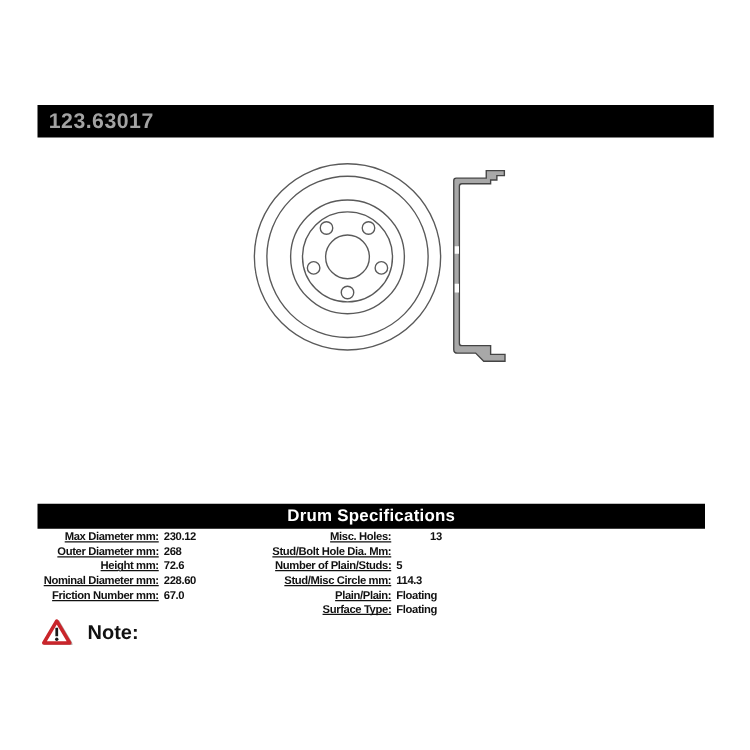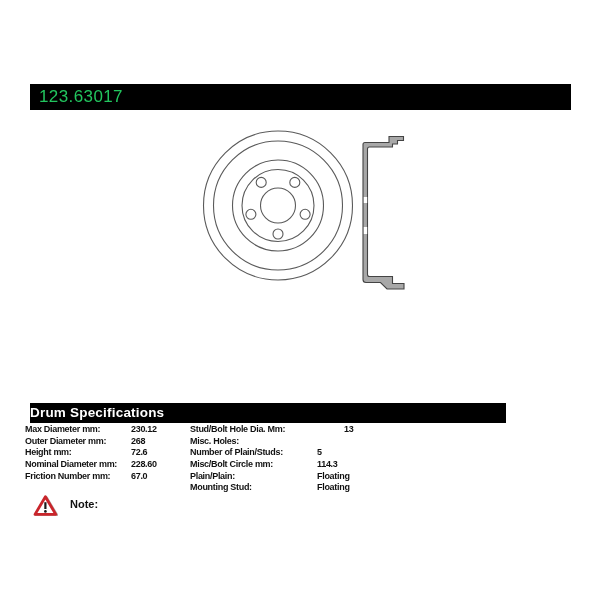--- a/index.html
+++ b/index.html
@@ -9,46 +9,46 @@
     overflow:hidden;
   }
   .abs{position:absolute;}
   
   .title-bar{
     left:30px;top:84px;width:541px;height:26px;background:#000000;
     display:flex;justify-content:space-between;align-items:center;
     padding:0 9px;box-sizing:border-box;
   }
   .title-bar .txt{
-    color:#22c55e;font-size:17px;font-weight:normal;letter-spacing:0.4px;
+    color:#a3a3a3;font-size:17px;font-weight:bold;letter-spacing:0.4px;
     white-space:nowrap;
   }
   
   .drawing{left:190px;top:126px;width:220px;height:168px;}
   
   .spec-bar{
-    left:30px;top:403px;width:476px;height:20px;background:#000000;
-    color:#ffffff;text-align:left;line-height:20px;
+    left:30px;top:403px;width:534px;height:20px;background:#000000;
+    color:#ffffff;text-align:center;line-height:20px;
     font-size:13.5px;font-weight:bold;letter-spacing:0.2px;
   }
   
   .spec-col{position:absolute;top:424px;}
   .spec-row{display:flex;height:11.7px;line-height:11.7px;
     font-size:9px;font-weight:bold;letter-spacing:-0.3px;color:#111;}
-  .spec-label{text-align:left;white-space:nowrap;}
+  .spec-label{text-align:right;white-space:nowrap;text-decoration:underline;}
   .col1{left:25px;width:180px;}
   .col1 .spec-label{flex:0 0 102px;}
   .col2{left:190px;width:190px;}
   .col2 .spec-label{flex:0 0 123px;}
   .col3{left:340px;width:210px;}
   .col3 .spec-label{flex:0 0 150px;}
   .spec-value{margin-left:4px;white-space:nowrap;}
   
   .note-icon{left:33px;top:495px;width:25px;height:21px;}
-  .note-label{left:70px;top:498px;font-size:11px;font-weight:bold;color:#111;}
+  .note-label{left:70px;top:498px;font-size:16px;font-weight:bold;color:#111;}
 </style>
 </head>
 <body>
 
 <div class="abs title-bar">
   <span class="txt">123.63017</span>
 </div>
 
 <svg class="abs drawing" viewBox="190 126 220 168" xmlns="http://www.w3.org/2000/svg">
 
@@ -99,41 +99,41 @@
     <span class="spec-label">Nominal Diameter mm:</span>
     <span class="spec-value">228.60</span>
   </div>
     <div class="spec-row">
     <span class="spec-label">Friction Number mm:</span>
     <span class="spec-value">67.0</span>
   </div>
   </div>
 <div class="spec-col col2">
     <div class="spec-row">
-    <span class="spec-label">Stud/Bolt Hole Dia. Mm:</span>
+    <span class="spec-label">Misc. Holes:</span>
     <span class="spec-value"></span>
   </div>
     <div class="spec-row">
-    <span class="spec-label">Misc. Holes:</span>
+    <span class="spec-label">Stud/Bolt Hole Dia. Mm:</span>
     <span class="spec-value"></span>
   </div>
     <div class="spec-row">
     <span class="spec-label">Number of Plain/Studs:</span>
     <span class="spec-value">5</span>
   </div>
     <div class="spec-row">
-    <span class="spec-label">Misc/Bolt Circle mm:</span>
+    <span class="spec-label">Stud/Misc Circle mm:</span>
     <span class="spec-value">114.3</span>
   </div>
     <div class="spec-row">
     <span class="spec-label">Plain/Plain:</span>
     <span class="spec-value">Floating</span>
   </div>
     <div class="spec-row">
-    <span class="spec-label">Mounting Stud:</span>
+    <span class="spec-label">Surface Type:</span>
     <span class="spec-value">Floating</span>
   </div>
   </div>
 <div class="spec-col col3">
     <div class="spec-row">
     <span class="spec-value">13</span>
   </div>
   </div>
 
 <svg class="abs note-icon" viewBox="0 0 25 21" xmlns="http://www.w3.org/2000/svg">

